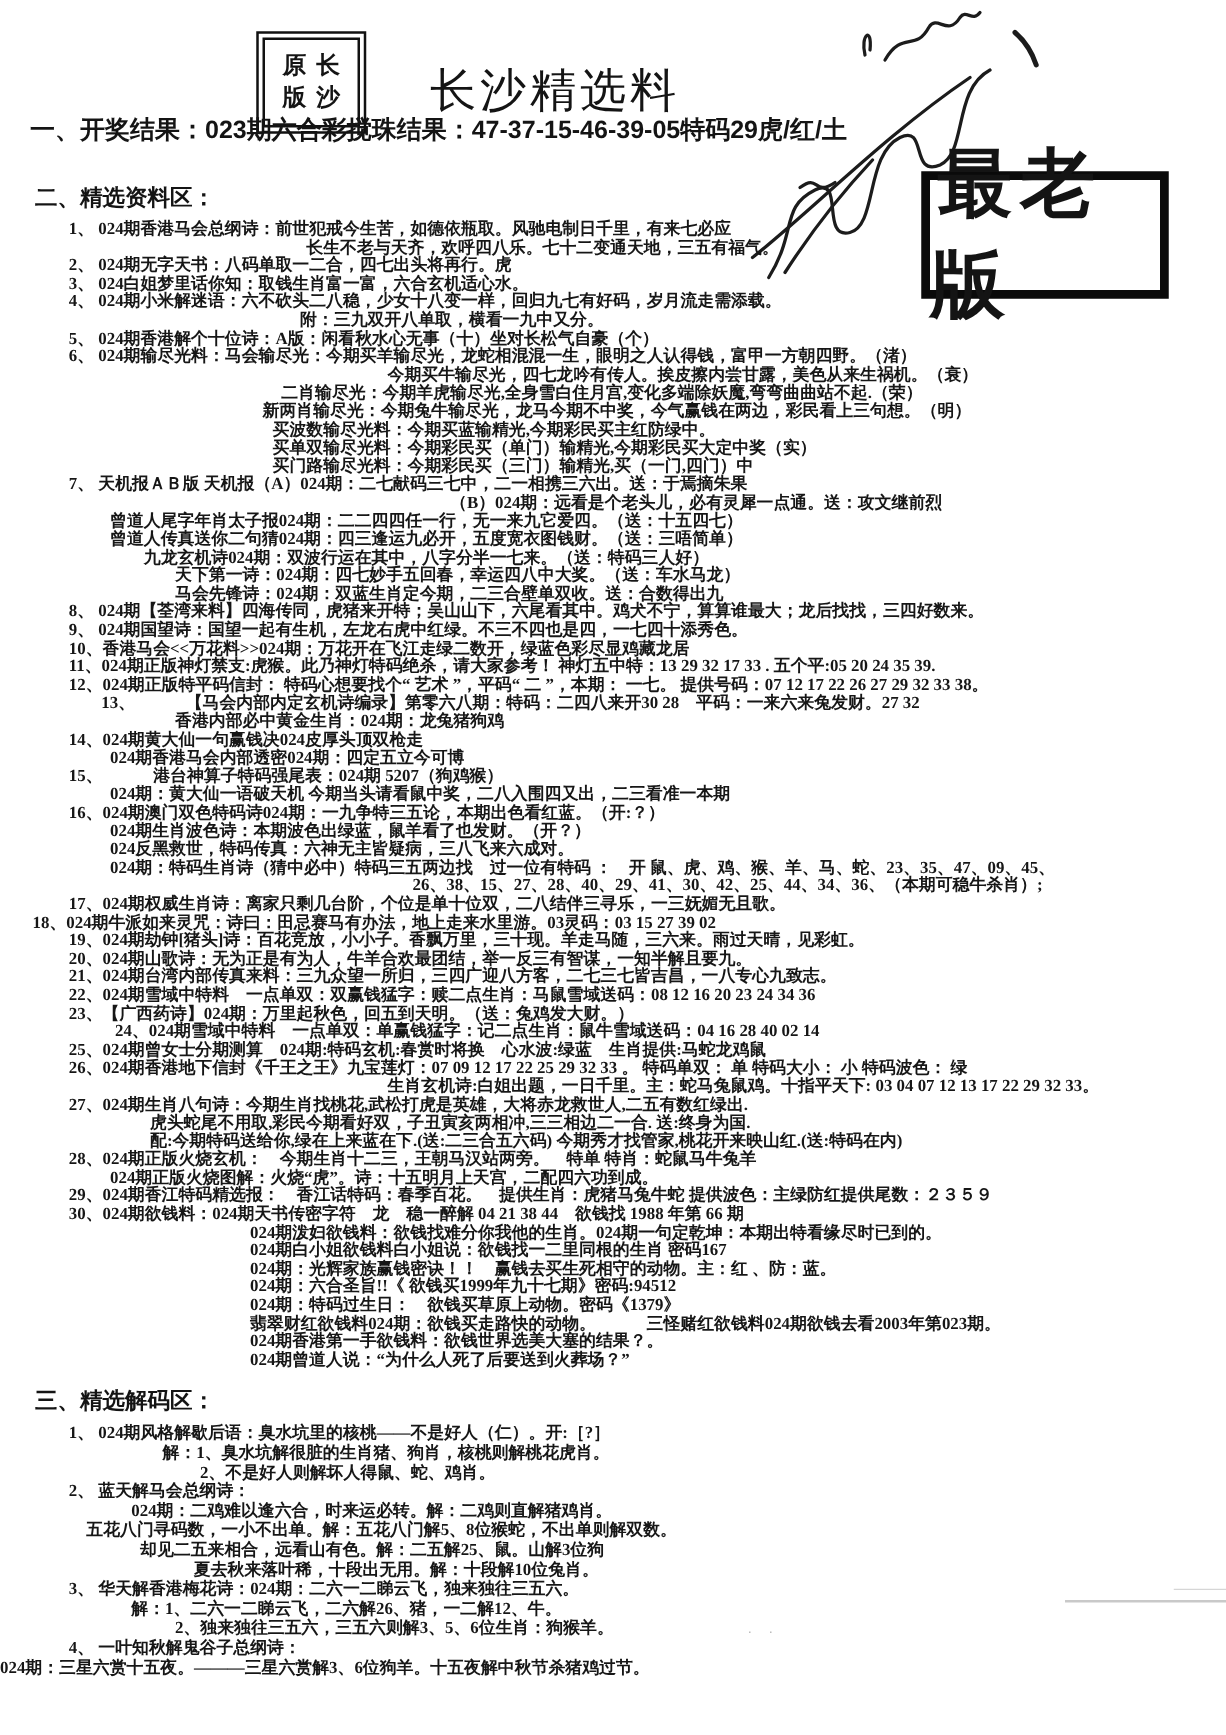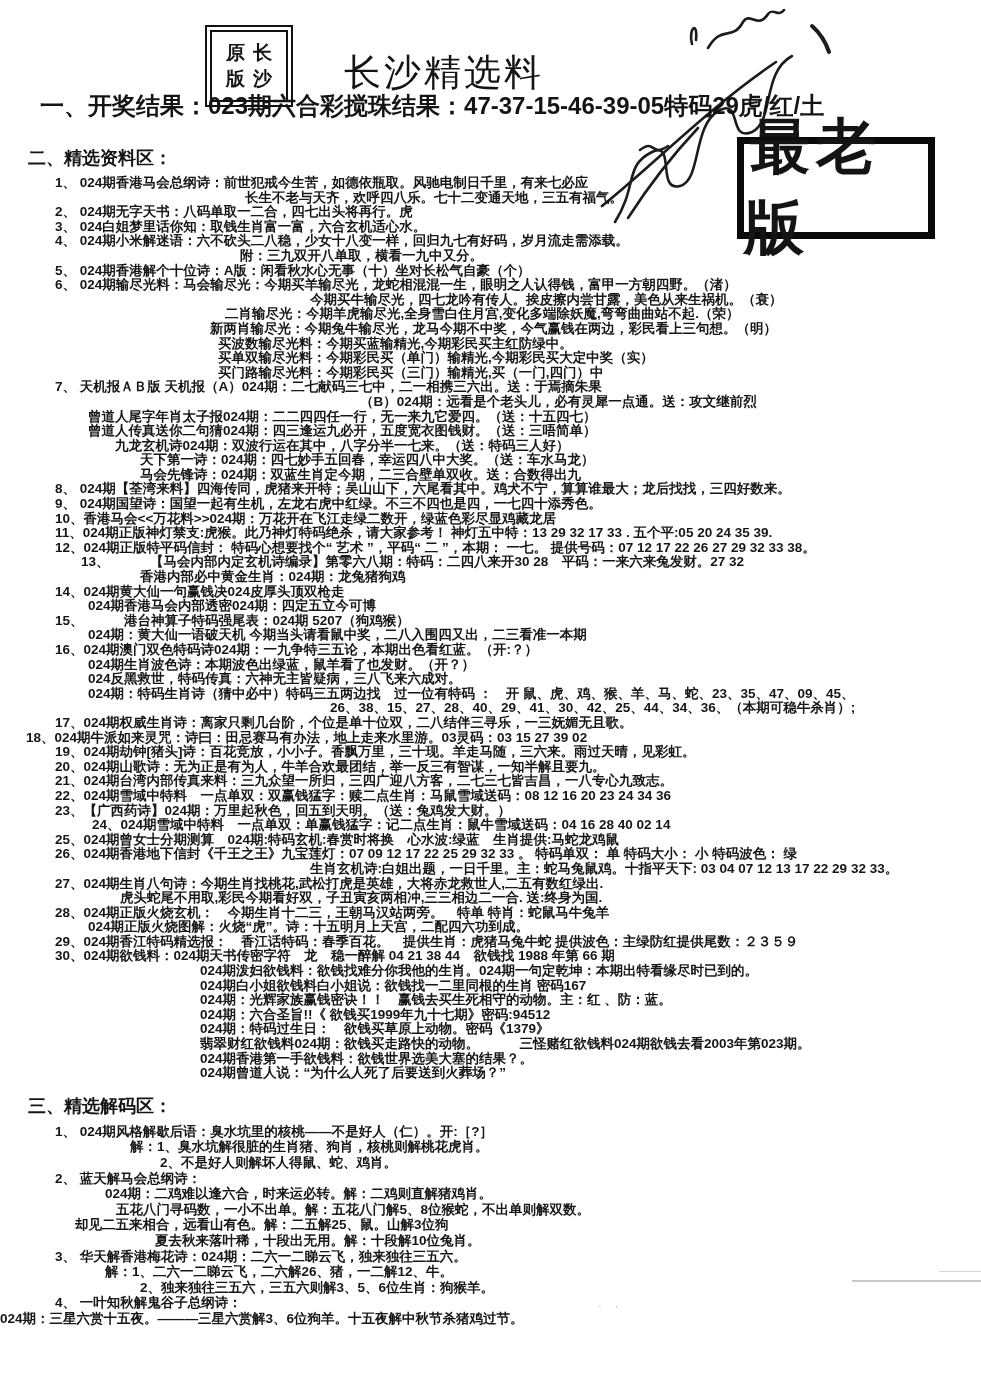--- a/index.html
+++ b/index.html
@@ -25,24 +25,24 @@
   .handwriting{position:absolute;left:580px;top:0;pointer-events:none;}
   .edition-badge{
     position:absolute;left:737px;top:137px;width:198px;height:102px;
     border:7px solid #0a0a0a;box-sizing:border-box;
     display:flex;align-items:center;justify-content:center;
     font-size:60px;font-weight:bold;letter-spacing:6px;text-indent:6px;
     background:#fff;
   }
   
   .sec1{
-    position:absolute;left:40px;top:90px;white-space:pre;
-    font-size:24px;font-weight:bold;
+    position:absolute;left:24px;top:90px;white-space:pre;
+    font-size:20px;font-weight:bold;
   }
-  .flow{position:absolute;left:0;top:146px;width:898px;}
+  .flow{position:absolute;left:0;top:146px;width:898px;font-family:Liberation Serif, serif;}
   .sec-label{
     font-size:18px;font-weight:bold;margin-left:28px;margin-bottom:6px;white-space:pre;
   }
   .sec3-gap{margin-top:13px;}
   #sec2-lines .line{line-height:14.6px;}
   #sec3-lines .line{line-height:15.6px;}
   .line{
     font-size:13.5px;font-weight:bold;white-space:pre;color:#161616;
   }
   
@@ -124,20 +124,21 @@
       <div class="line" style="padding-left: 55px;">20、024期山歌诗：无为正是有为人，牛羊合欢最团结，举一反三有智谋，一知半解且要九。</div>
       <div class="line" style="padding-left: 55px;">21、024期台湾内部传真来料：三九众望一所归，三四广迎八方客，二七三七皆吉昌，一八专心九致志。</div>
       <div class="line" style="padding-left: 55px;">22、024期雪域中特料　一点单双：双赢钱猛字：赎二点生肖：马鼠雪域送码：08 12 16 20 23 24 34 36</div>
       <div class="line" style="padding-left: 55px;">23、【广西药诗】024期：万里起秋色，回五到天明。（送：兔鸡发大财。）</div>
       <div class="line" style="padding-left: 55px; margin-left: 37px;">24、024期雪域中特料　一点单双：单赢钱猛字：记二点生肖：鼠牛雪域送码：04 16 28 40 02 14</div>
       <div class="line" style="padding-left: 55px;">25、024期曾女士分期测算　024期:特码玄机:春赏时将换　心水波:绿蓝　生肖提供:马蛇龙鸡鼠</div>
       <div class="line" style="padding-left: 55px;">26、024期香港地下信封《千王之王》九宝莲灯：07 09 12 17 22 25 29 32 33 。 特码单双： 单 特码大小： 小 特码波色： 绿</div>
       <div class="line" style="padding-left: 310px;">生肖玄机诗:白姐出题，一日千里。主：蛇马兔鼠鸡。十指平天下: 03 04 07 12 13 17 22 29 32 33。</div>
       <div class="line" style="padding-left: 55px;">27、024期生肖八句诗：今期生肖找桃花,武松打虎是英雄，大将赤龙救世人,二五有数红绿出.</div>
       <div class="line" style="padding-left: 120px;">虎头蛇尾不用取,彩民今期看好双，子丑寅亥两相冲,三三相边二一合. 送:终身为国.</div>
+      <div class="line" style="padding-left: 120px;">配:今期特码送给你,绿在上来蓝在下.(送:二三合五六码) 今期秀才找管家,桃花开来映山红.(送:特码在内)</div>
       <div class="line" style="padding-left: 55px;">28、024期正版火烧玄机：　今期生肖十二三，王朝马汉站两旁。　特单 特肖：蛇鼠马牛兔羊</div>
       <div class="line" style="padding-left: 88px;">024期正版火烧图解：火烧“虎”。诗：十五明月上天宫，二配四六功到成。</div>
       <div class="line" style="padding-left: 55px;">29、024期香江特码精选报：　香江话特码：春季百花。　提供生肖：虎猪马兔牛蛇 提供波色：主绿防红提供尾数：２３５９</div>
       <div class="line" style="padding-left: 55px;">30、024期欲钱料：024期天书传密字符　龙　稳一醉解 04 21 38 44　欲钱找 1988 年第 66 期</div>
       <div class="line" style="padding-left: 200px;">024期泼妇欲钱料：欲钱找难分你我他的生肖。024期一句定乾坤：本期出特看缘尽时已到的。</div>
       <div class="line" style="padding-left: 200px;">024期白小姐欲钱料白小姐说：欲钱找一二里同根的生肖 密码167</div>
       <div class="line" style="padding-left: 200px;">024期：光辉家族赢钱密诀！！　赢钱去买生死相守的动物。主：红 、防：蓝。</div>
       <div class="line" style="padding-left: 200px;">024期：六合圣旨!!《 欲钱买1999年九十七期》密码:94512</div>
       <div class="line" style="padding-left: 200px;">024期：特码过生日：　欲钱买草原上动物。密码《1379》</div>
       <div class="line" style="padding-left: 200px;">翡翠财红欲钱料024期：欲钱买走路快的动物。　　　三怪赌红欲钱料024期欲钱去看2003年第023期。</div>
@@ -145,22 +146,22 @@
       <div class="line" style="padding-left: 200px;">024期曾道人说：“为什么人死了后要送到火葬场？”</div>
     </div>
 
   <div class="sec-label sec3-gap">三、精选解码区：</div>
   <div id="sec3-lines">
       <div class="line" style="padding-left: 55px;">1、 024期风格解歇后语：臭水坑里的核桃——不是好人（仁）。开:［?］</div>
       <div class="line" style="padding-left: 130px;">解：1、臭水坑解很脏的生肖猪、狗肖，核桃则解桃花虎肖。</div>
       <div class="line" style="padding-left: 160px;">2、不是好人则解坏人得鼠、蛇、鸡肖。</div>
       <div class="line" style="padding-left: 55px;">2、 蓝天解马会总纲诗：</div>
       <div class="line" style="padding-left: 105px;">024期：二鸡难以逢六合，时来运必转。解：二鸡则直解猪鸡肖。</div>
-      <div class="line" style="padding-left: 116px;">五花八门寻码数，一小不出单。解：五花八门解5、8位猴蛇，不出单则解双数。</div>
-      <div class="line" style="padding-left: 75px;">却见二五来相合，远看山有色。解：二五解25、鼠。山解3位狗</div>
+      <div class="line" style="padding-left: 69px;">五花八门寻码数，一小不出单。解：五花八门解5、8位猴蛇，不出单则解双数。</div>
+      <div class="line" style="padding-left: 112px;">却见二五来相合，远看山有色。解：二五解25、鼠。山解3位狗</div>
       <div class="line" style="padding-left: 155px;">夏去秋来落叶稀，十段出无用。解：十段解10位兔肖。</div>
       <div class="line" style="padding-left: 55px;">3、 华天解香港梅花诗：024期：二六一二睇云飞，独来独往三五六。</div>
       <div class="line" style="padding-left: 105px;">解：1、二六一二睇云飞，二六解26、猪，一二解12、牛。</div>
       <div class="line" style="padding-left: 140px;">2、独来独往三五六，三五六则解3、5、6位生肖：狗猴羊。</div>
       <div class="line" style="padding-left: 55px;">4、 一叶知秋解鬼谷子总纲诗：</div>
       <div class="line" style="">024期：三星六赏十五夜。———三星六赏解3、6位狗羊。十五夜解中秋节杀猪鸡过节。</div>
     </div>
 </div>
 
 <div class="artifact-line-1"></div>

